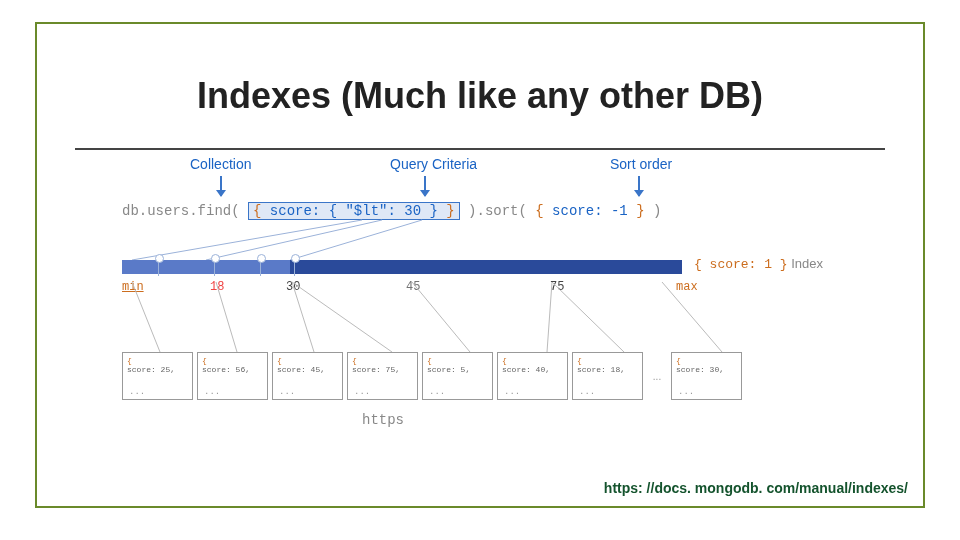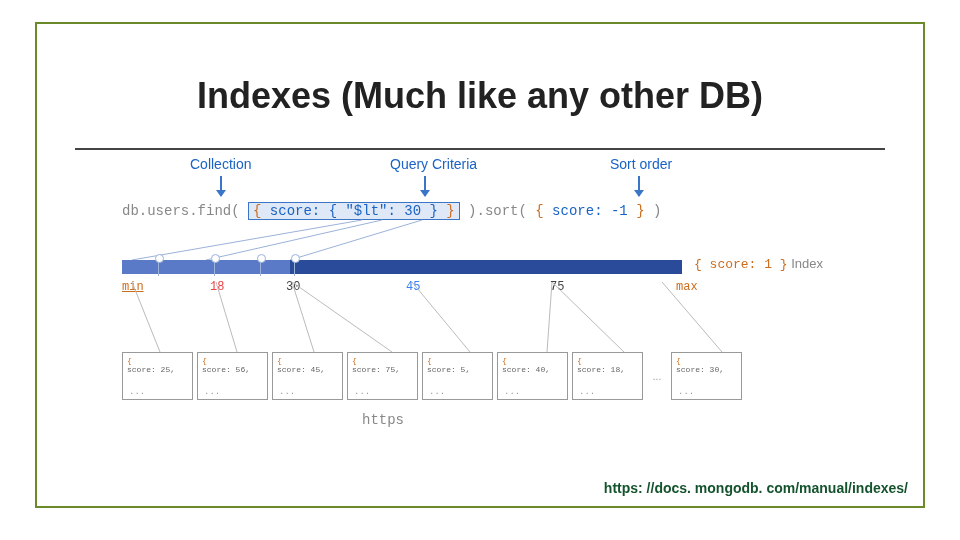--- a/index.html
+++ b/index.html
@@ -130,21 +130,21 @@
     font-family: "Courier New", monospace;
     font-size: 13px;
     color: #cc6d1e;
   }
   .index-label .idx-word { color: #888; font-family: Arial; }
   
   .scale-row { position: absolute; top: 124px; width: 560px; font-size: 12px; font-family: "Courier New", monospace; }
   .sc-min { position: absolute; left: 0; color: #cc6d1e; text-decoration: underline; }
   .sc-18 { position: absolute; left: 88px; color: #ef4444; }
   .sc-30 { position: absolute; left: 164px; color: #444; }
-  .sc-45 { position: absolute; left: 284px; color: #3b82f6; }
+  .sc-45 { position: absolute; left: 284px; color: #737373; }
   .sc-75 { position: absolute; left: 428px; color: #444; }
   .sc-max { position: absolute; left: 530px; color: #cc6d1e; padding-left: 24px; }
   
   .conn-svg {
     position: absolute;
     top: 60px;
     left: 0;
     width: 560px;
     height: 50px;
     pointer-events: none;

